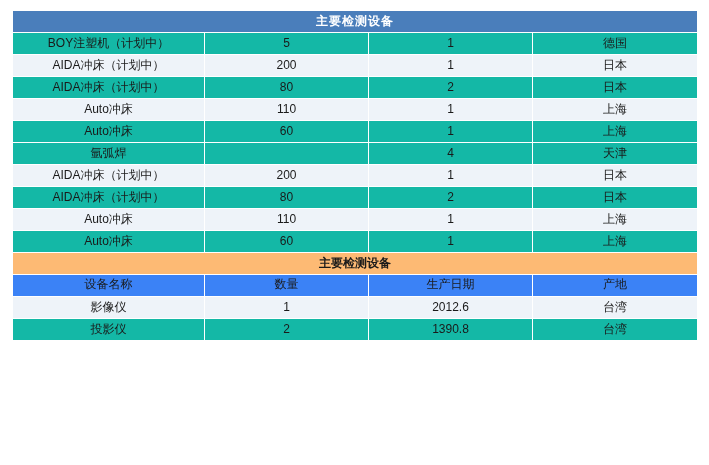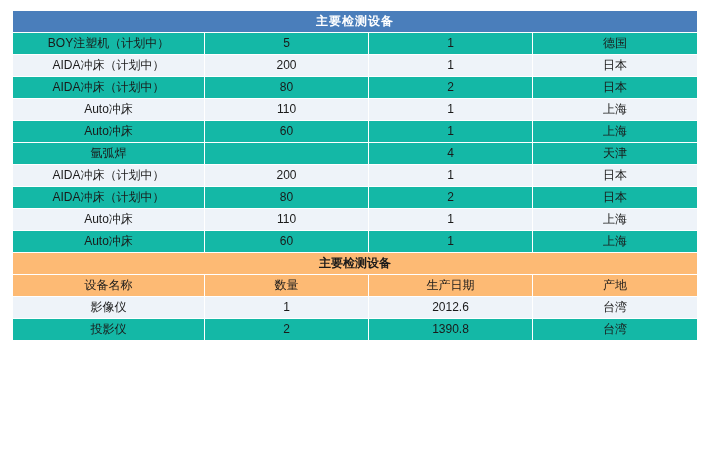--- a/index.html
+++ b/index.html
@@ -52,21 +52,22 @@
     line-height: 23px;
     border: 1px solid #ffffff;
   }
   .band-a td { background: #14b8a6; }
   .band-b td { background: #eef3f9; }
   .section-row td {
     background: #fdba74;
     font-weight: bold;
   }
   .header2-row td {
-    background: #fdba74;
+    background: #3b82f6;
+    font-family: Liberation Mono, monospace;
   }
 </style>
 </head>
 <body>
 
 <div class="sheet">
   <table class="equip">
     <colgroup>
       <col class="c1">
         <col class="c2">

